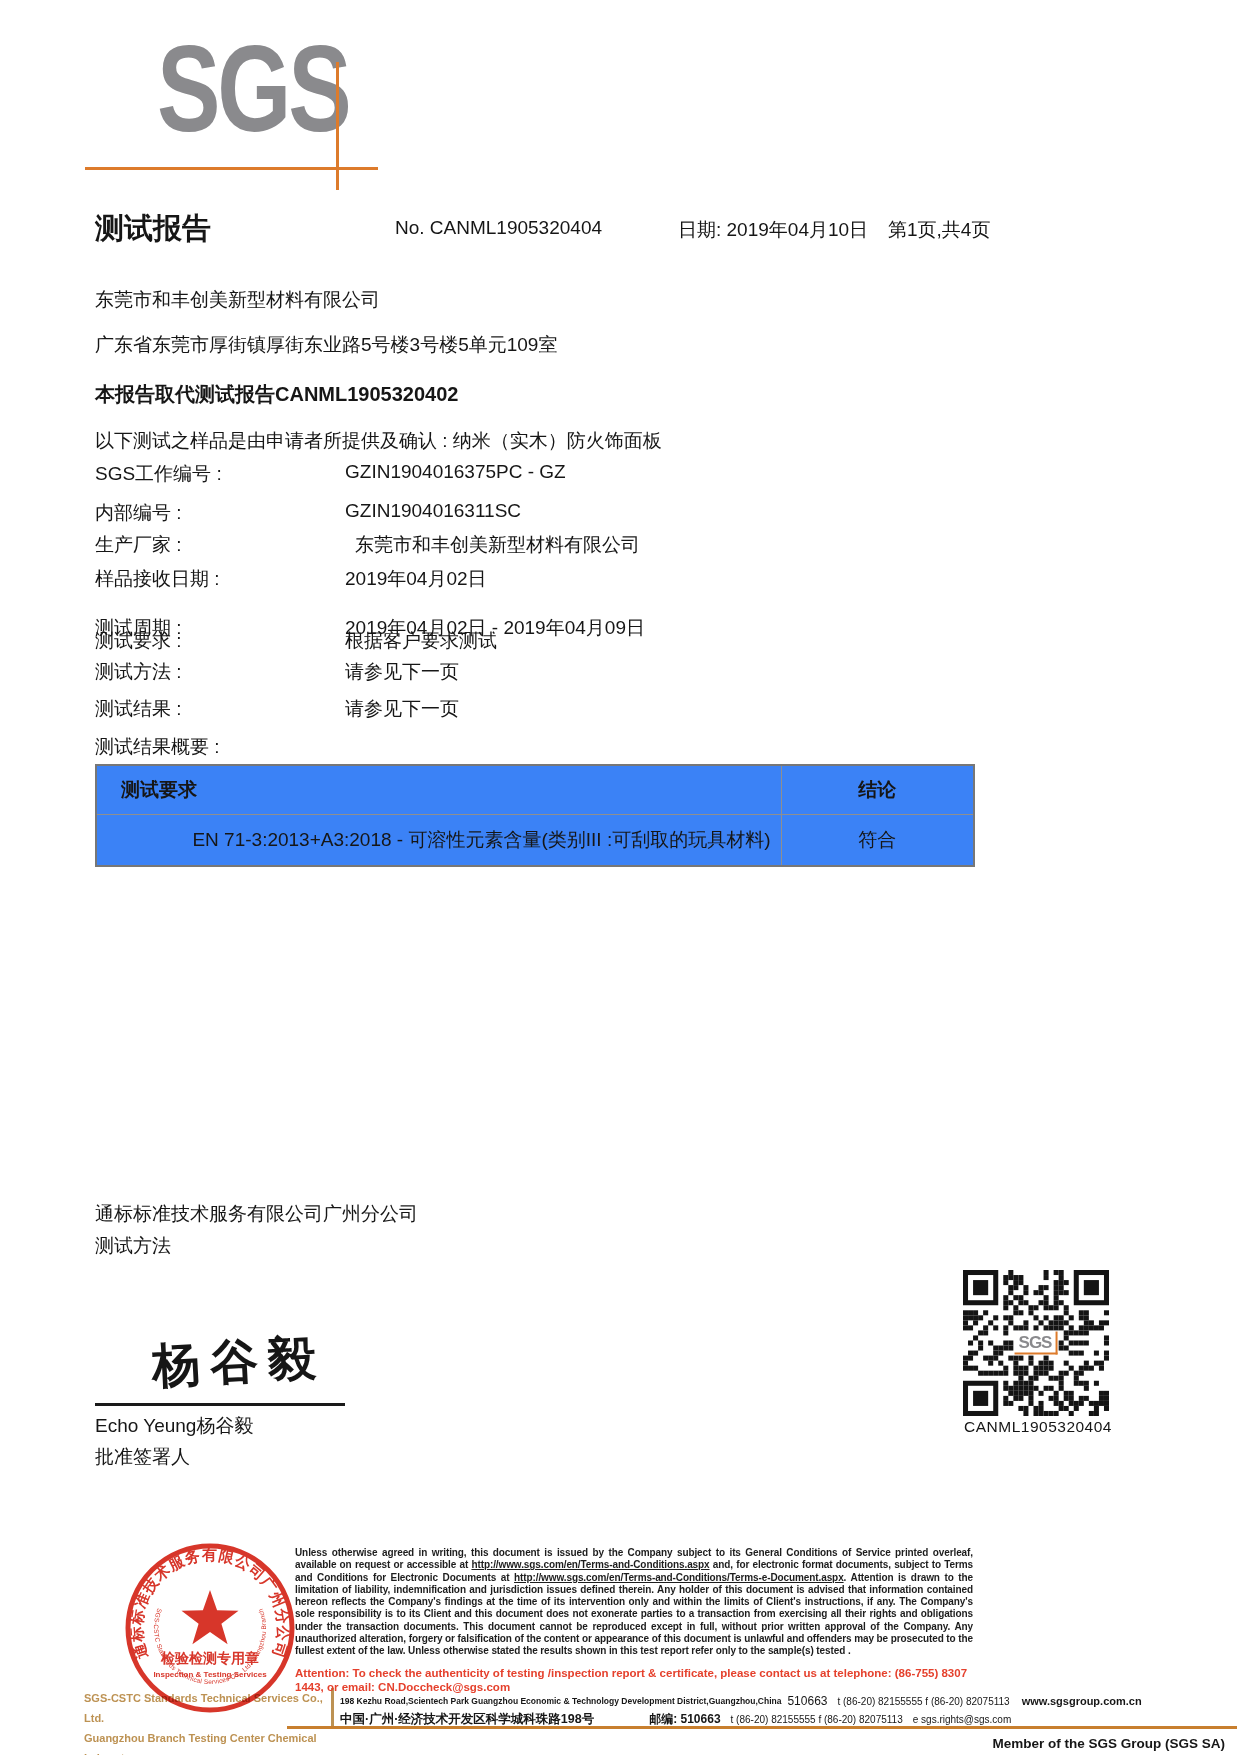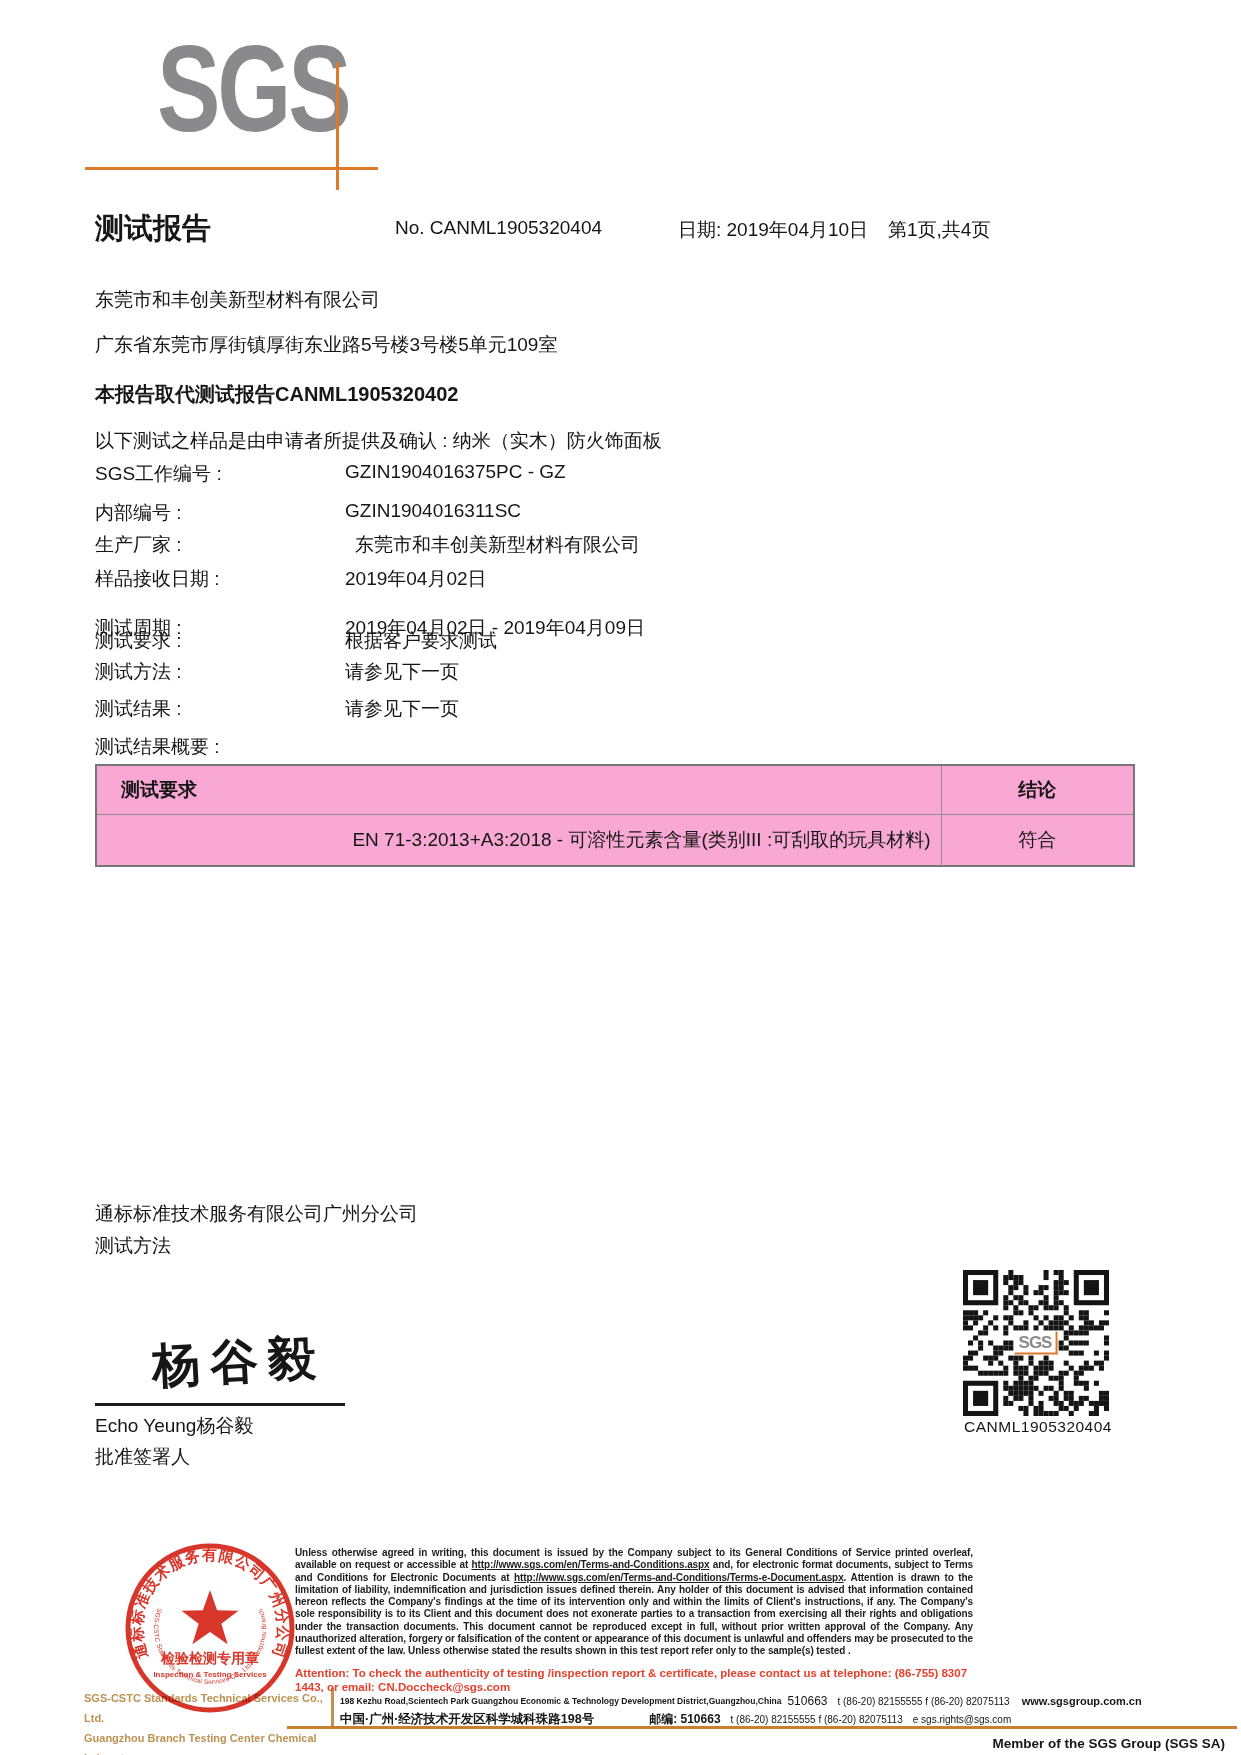--- a/index.html
+++ b/index.html
@@ -19,21 +19,21 @@
   .hdr-meta  { font-size:19px; }
 
   .body-text { font-size:19px; }
   .bold-line { font-size:20px; font-weight:bold; }
 
   .field-row { left:95px; width:1060px; font-size:19px; }
   .f-label { display:inline-block; }
   .f-value { position:absolute; left:250px; }
 
   
-  table.summary { border-collapse:collapse; width:1040px; background:#f9a8d4; }
+  table.summary { border-collapse:collapse; width:880px; background:#3b82f6; }
   table.summary th, table.summary td { border:1px solid #8f8f8f; font-size:19px; }
   table.summary { border:2px solid #777; }
   th.req  { text-align:left; padding:11px 10px 11px 24px; font-weight:bold; }
   th.con  { width:193px; text-align:center; font-weight:bold; }
   td.req  { padding:12px 10px 12px 30px;text-align:right; }
   td.con  { text-align:center; }
 
   
   .handwriting { font-size:48px; font-weight:600; transform:rotate(-3deg); letter-spacing:10px;
                  font-family:"DejaVu Serif","Liberation Serif",serif; }

